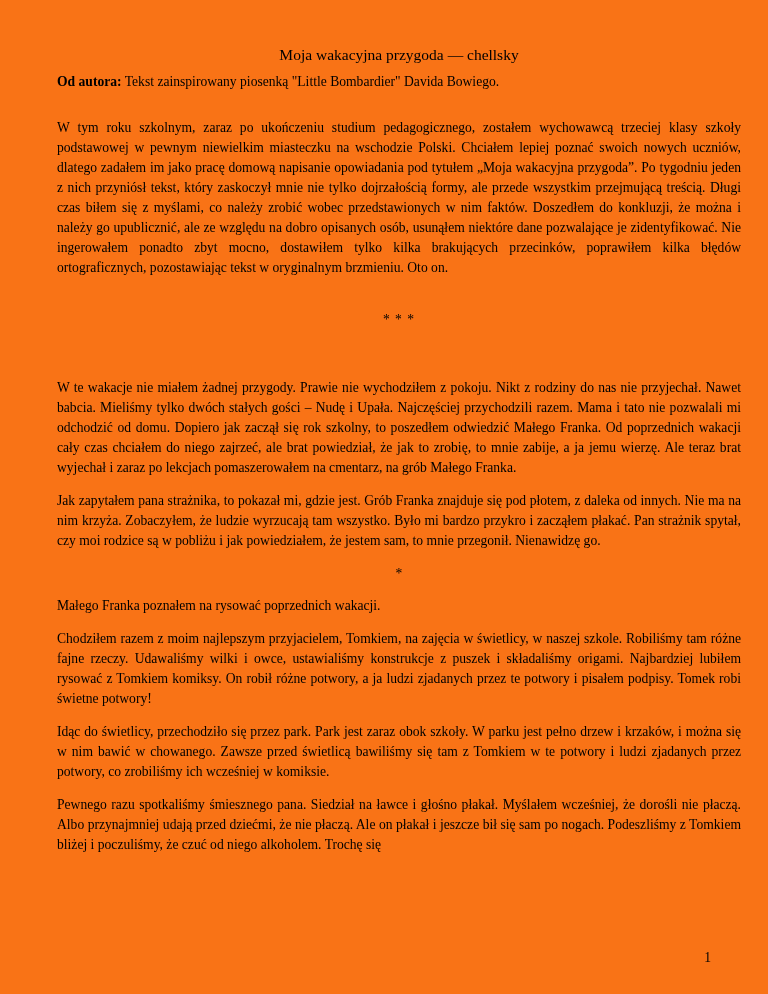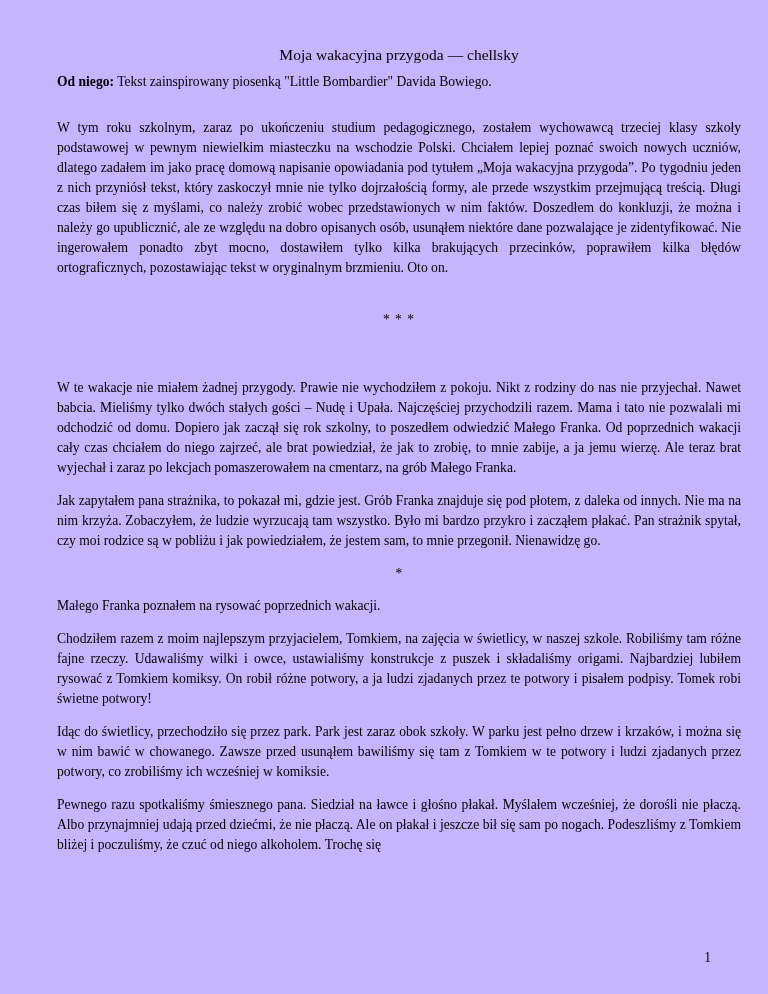--- a/index.html
+++ b/index.html
@@ -6,21 +6,21 @@
     margin: 0;
     padding: 0;
     background: #ffffff;
   }
   .page {
     position: relative;
     width: 768px;
     height: 994px;
     box-sizing: border-box;
     padding: 44px 27px 40px 57px;
-    background: #c4b5fd;
+    background: #f97316;
     color: #000000;
     font-family: "Liberation Serif", "DejaVu Serif", serif;
     font-size: 13.6px;
     line-height: 20px;
     overflow: hidden;
   }
   .title {
     margin: 0 0 6px 0;
     text-align: center;
     font-size: 15.5px;
@@ -57,35 +57,35 @@
     font-size: 13.6px;
   }
 </style>
 </head>
 <body>
 
 <div class="page">
 
   <h1 class="title">Moja wakacyjna przygoda — chellsky</h1>
 
-  <p class="author-note"><span class="label">Od niego:</span><span> Tekst zainspirowany piosenką "Little Bombardier" Davida Bowiego.</span></p>
+  <p class="author-note"><span class="label">Od autora:</span><span> Tekst zainspirowany piosenką "Little Bombardier" Davida Bowiego.</span></p>
 
   <p class="para">W tym roku szkolnym, zaraz po ukończeniu studium pedagogicznego, zostałem wychowawcą trzeciej klasy szkoły podstawowej w pewnym niewielkim miasteczku na wschodzie Polski. Chciałem lepiej poznać swoich nowych uczniów, dlatego zadałem im jako pracę domową napisanie opowiadania pod tytułem „Moja wakacyjna przygoda”. Po tygodniu jeden z nich przyniósł tekst, który zaskoczył mnie nie tylko dojrzałością formy, ale przede wszystkim przejmującą treścią. Długi czas biłem się z myślami, co należy zrobić wobec przedstawionych w nim faktów. Doszedłem do konkluzji, że można i należy go upublicznić, ale ze względu na dobro opisanych osób, usunąłem niektóre dane pozwalające je zidentyfikować. Nie ingerowałem ponadto zbyt mocno, dostawiłem tylko kilka brakujących przecinków, poprawiłem kilka błędów ortograficznych, pozostawiając tekst w oryginalnym brzmieniu. Oto on.</p>
 
   <div class="sep-major">* * *</div>
 
   <p class="para">W te wakacje nie miałem żadnej przygody. Prawie nie wychodziłem z pokoju. Nikt z rodziny do nas nie przyjechał. Nawet babcia. Mieliśmy tylko dwóch stałych gości – Nudę i Upała. Najczęściej przychodzili razem. Mama i tato nie pozwalali mi odchodzić od domu. Dopiero jak zaczął się rok szkolny, to poszedłem odwiedzić Małego Franka. Od poprzednich wakacji cały czas chciałem do niego zajrzeć, ale brat powiedział, że jak to zrobię, to mnie zabije, a ja jemu wierzę. Ale teraz brat wyjechał i zaraz po lekcjach pomaszerowałem na cmentarz, na grób Małego Franka.</p>
 
   <p class="para">Jak zapytałem pana strażnika, to pokazał mi, gdzie jest. Grób Franka znajduje się pod płotem, z daleka od innych. Nie ma na nim krzyża. Zobaczyłem, że ludzie wyrzucają tam wszystko. Było mi bardzo przykro i zacząłem płakać. Pan strażnik spytał, czy moi rodzice są w pobliżu i jak powiedziałem, że jestem sam, to mnie przegonił. Nienawidzę go.</p>
 
   <div class="sep-minor">*</div>
 
   <p class="para">Małego Franka poznałem na rysować poprzednich wakacji.</p>
 
   <p class="para">Chodziłem razem z moim najlepszym przyjacielem, Tomkiem, na zajęcia w świetlicy, w naszej szkole. Robiliśmy tam różne fajne rzeczy. Udawaliśmy wilki i owce, ustawialiśmy konstrukcje z puszek i składaliśmy origami. Najbardziej lubiłem rysować z Tomkiem komiksy. On robił różne potwory, a ja ludzi zjadanych przez te potwory i pisałem podpisy. Tomek robi świetne potwory!</p>
 
-  <p class="para">Idąc do świetlicy, przechodziło się przez park. Park jest zaraz obok szkoły. W parku jest pełno drzew i krzaków, i można się w nim bawić w chowanego. Zawsze przed usunąłem bawiliśmy się tam z Tomkiem w te potwory i ludzi zjadanych przez potwory, co zrobiliśmy ich wcześniej w komiksie.</p>
+  <p class="para">Idąc do świetlicy, przechodziło się przez park. Park jest zaraz obok szkoły. W parku jest pełno drzew i krzaków, i można się w nim bawić w chowanego. Zawsze przed świetlicą bawiliśmy się tam z Tomkiem w te potwory i ludzi zjadanych przez potwory, co zrobiliśmy ich wcześniej w komiksie.</p>
 
   <p class="para">Pewnego razu spotkaliśmy śmiesznego pana. Siedział na ławce i głośno płakał. Myślałem wcześniej, że dorośli nie płaczą. Albo przynajmniej udają przed dziećmi, że nie płaczą. Ale on płakał i jeszcze bił się sam po nogach. Podeszliśmy z Tomkiem bliżej i poczuliśmy, że czuć od niego alkoholem. Trochę się</p>
 
   <div class="page-number">1</div>
 
 </div>
 
 </body></html>

